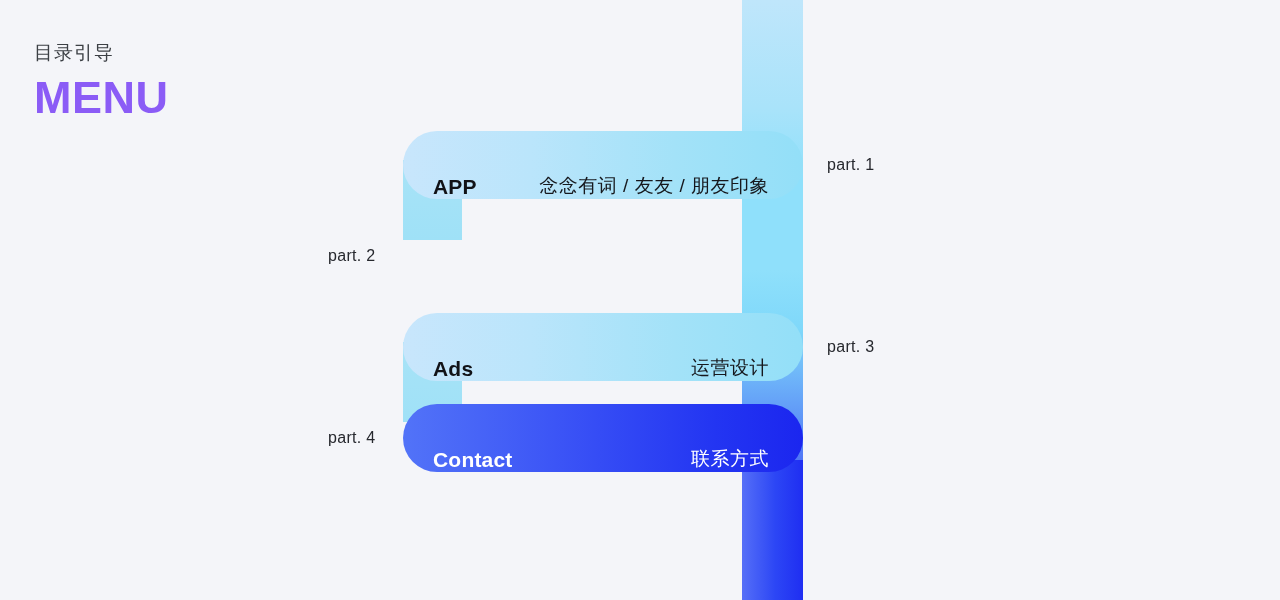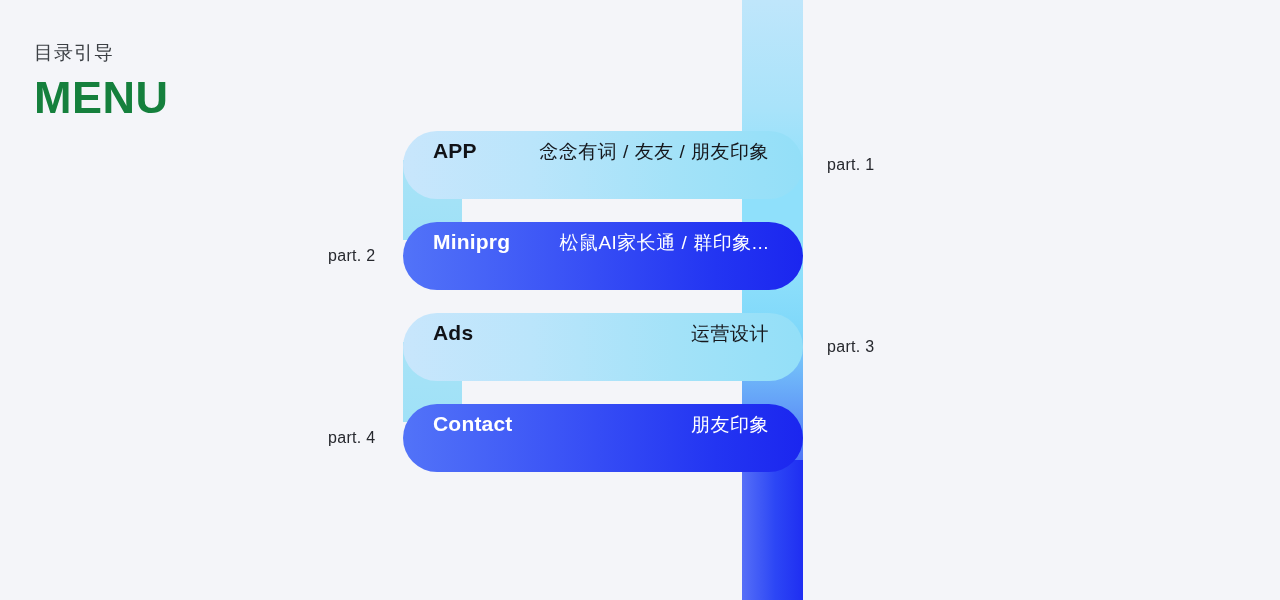--- a/index.html
+++ b/index.html
@@ -40,21 +40,21 @@
     color: #3c4045;
     font-weight: 400;
     white-space: nowrap;
   }
   .heading-en {
     margin-top: 6px;
     font-size: 45px;
     line-height: 52px;
     letter-spacing: 0.5px;
     font-weight: 700;
-    color: #15803d;
+    color: #8b5cf6;
     white-space: nowrap;
   }
 
   
   .ribbon {
     position: absolute;
     z-index: 1;
   }
   
   .ribbon-right {
@@ -107,23 +107,23 @@
   }
 
   .pill {
     position: absolute;
     left: 403px;
     top: 0;
     width: 400px;
     height: 68px;
     border-radius: 34px;
     display: flex;
-    align-items: flex-start;
+    align-items: flex-end;
     box-sizing: border-box;
-    padding: 8px 34px 0 30px;
+    padding: 2px 34px 0 30px;
     gap: 24px;
   }
 
   .pill-light {
     background: linear-gradient(90deg, #c8e6fc 0%, #bae5fb 32%, #a3e2f8 68%, #93dff8 100%);
   }
   .pill-dark {
     background: linear-gradient(90deg, #5273f8 0%, #3c55f6 38%, #2335f2 78%, #1b26ef 100%);
   }
 
@@ -175,36 +175,32 @@
 
   <div class="row" style="top:131px;">
     <div class="pill pill-light">
       <span class="pill-title title-dark">APP</span>
       <span class="pill-sub sub-dark">念念有词 / 友友 / 朋友印象</span>
     </div>
     <div class="part part-right">part. 1</div>
   </div>
 
   <div class="row" style="top:222px;">
-    <div class="pill pill-dark">
-      <span class="pill-title title-light">Miniprg</span>
-      <span class="pill-sub sub-light">松鼠AI家长通 / 群印象...</span>
-    </div>
     <div class="part part-left">part. 2</div>
   </div>
 
   <div class="row" style="top:313px;">
     <div class="pill pill-light">
       <span class="pill-title title-dark">Ads</span>
       <span class="pill-sub sub-dark">运营设计</span>
     </div>
     <div class="part part-right">part. 3</div>
   </div>
 
   <div class="row" style="top:404px;">
     <div class="pill pill-dark">
       <span class="pill-title title-light">Contact</span>
-      <span class="pill-sub sub-light">朋友印象</span>
+      <span class="pill-sub sub-light">联系方式</span>
     </div>
     <div class="part part-left">part. 4</div>
   </div>
 
 </div>
 
 </body></html>

